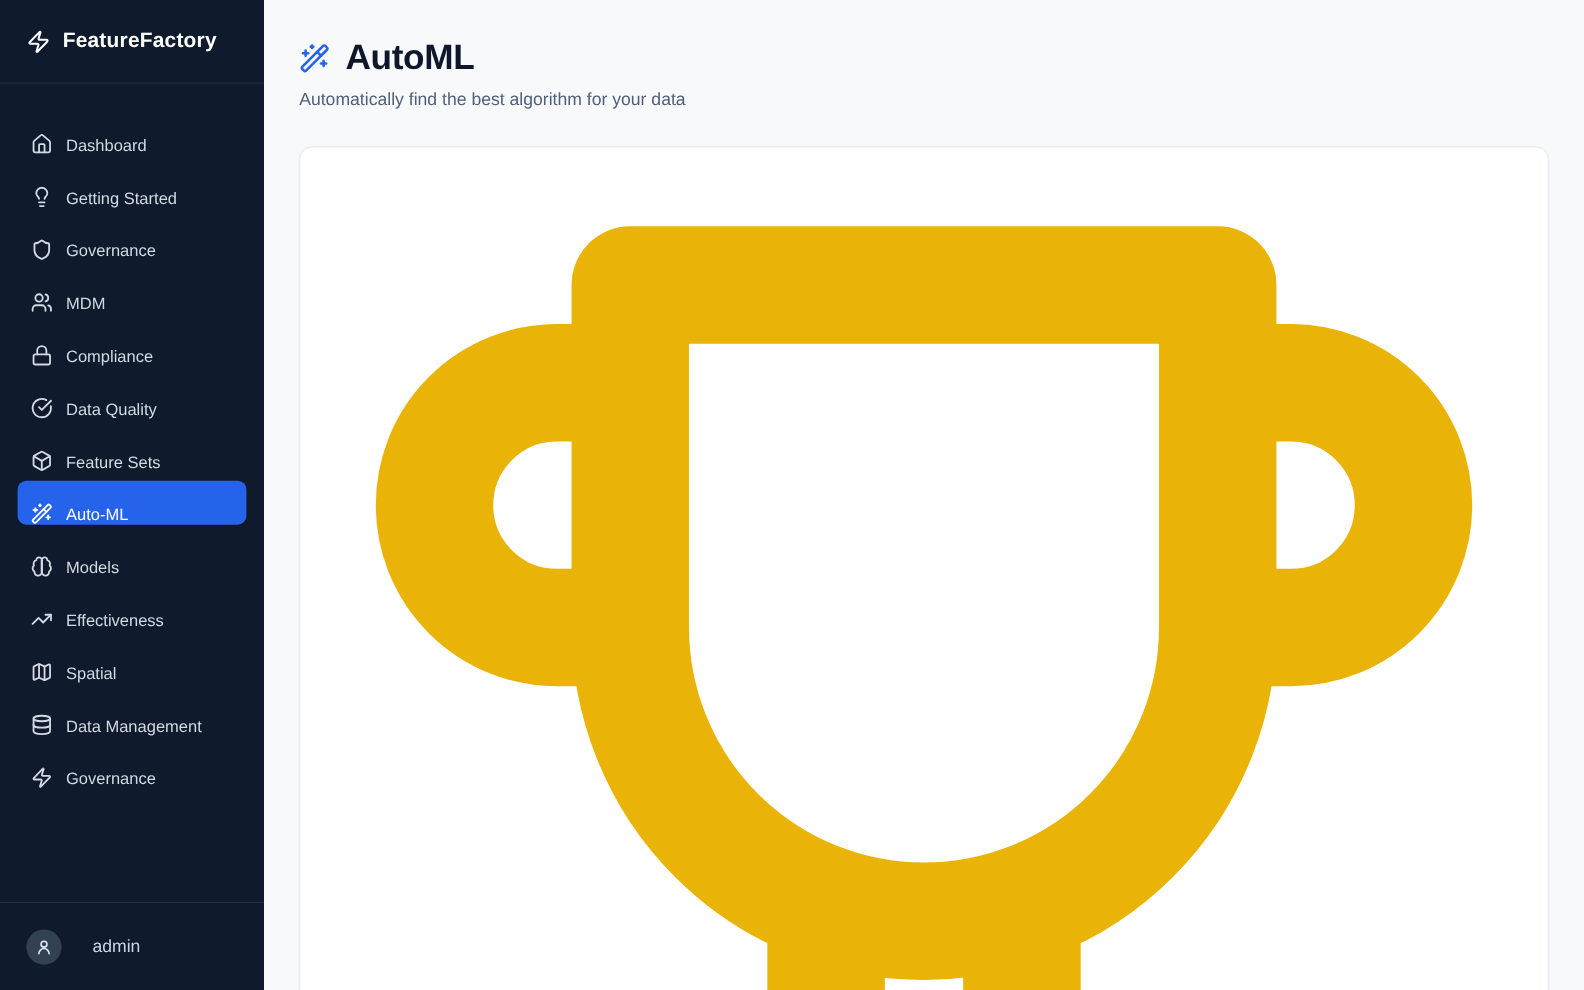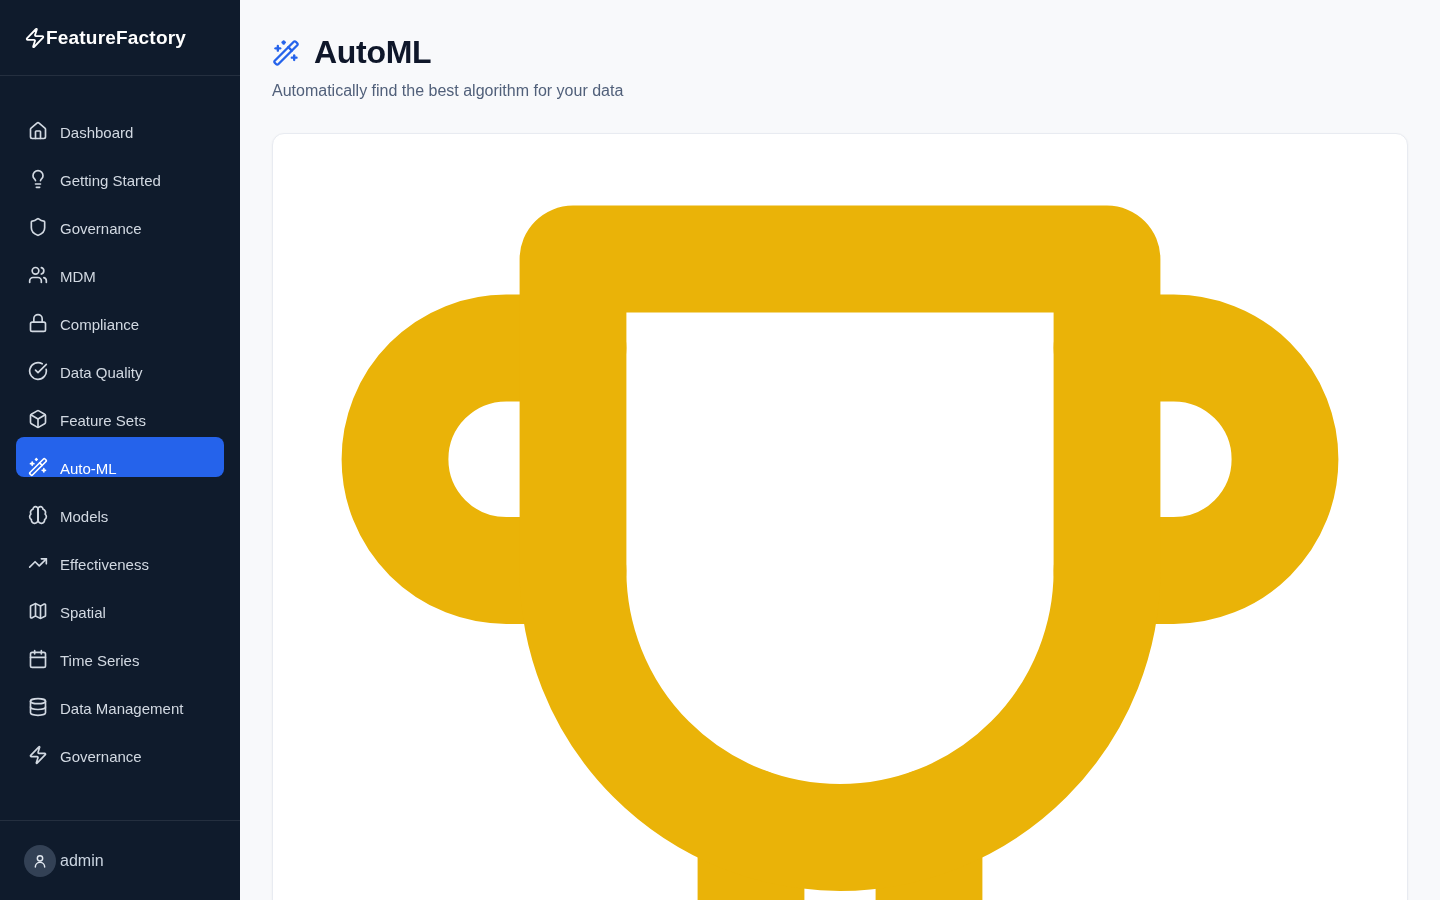--- a/index.html
+++ b/index.html
@@ -10,31 +10,31 @@
   *{box-sizing:border-box;}
   html,body{margin:0;padding:0;}
   body{
     width:1440px;height:900px;overflow:hidden;display:flex;
     background:#f8f9fb;font-family:"Liberation Sans",sans-serif;color:#0f172a;
   }
   svg{display:block;width:100%;height:100%;}
 
   
   .sidebar{width:240px;flex:none;background:var(--sidebar-bg);display:flex;flex-direction:column;}
-  .side-header{height:76px;flex:none;display:flex;align-items:center;padding:16px 24px;
+  .side-header{height:76px;flex:none;display:flex;align-items:center;gap:11px;padding:16px 24px;
     border-bottom:1px solid rgba(255,255,255,.09);}
   .logo-icon{width:22px;height:22px;color:#fff;flex:none;}
   .logo-text{font-size:19px;font-weight:700;color:#fff;letter-spacing:.2px;white-space:nowrap;}
   .side-nav{flex:1;padding-top:25px;overflow:hidden;}
   .nav-item{display:flex;align-items:flex-end;gap:12px;height:40px;margin:0 16px 8px;padding:0 12px;
     border-radius:8px;font-size:15px;color:#d2d9e2;cursor:pointer;}
   .nav-item .nicon{width:20px;height:20px;flex:none;}
   .nav-item.active{background:var(--accent);color:#fff;}
   .side-user{flex:none;height:80px;border-top:1px solid rgba(255,255,255,.09);
-    display:flex;align-items:center;gap:4px;padding:0 24px;cursor:pointer;}
+    display:flex;align-items:center;gap:28px;padding:0 24px;cursor:pointer;}
   .avatar{width:32px;height:32px;border-radius:50%;background:#334155;display:flex;
     align-items:center;justify-content:center;flex:none;}
   .avatar .aicon{width:16px;height:16px;color:#e2e8f0;}
   .user-name{font-size:16px;color:#cbd5e1;}
 
   
   .main{flex:1;padding:34px 32px;overflow:hidden;}
   .page-title-row{display:flex;align-items:center;gap:14px;}
   .title-icon{width:28px;height:28px;color:var(--accent);flex:none;}
   .page-title{font-size:32px;font-weight:800;color:#0f172a;margin:0;letter-spacing:-.3px;}
@@ -159,31 +159,20 @@
       </div>
       <div class="nav-item">
         <span class="nicon">
           <svg viewBox="0 0 24 24" fill="none" stroke="currentColor" stroke-linecap="round" stroke-linejoin="round" stroke-width="2">
             <path d="M14.106 5.553a2 2 0 0 0 1.788 0l3.659-1.83A1 1 0 0 1 21 4.619v12.764a1 1 0 0 1-.553.894l-4.553 2.277a2 2 0 0 1-1.788 0l-4.212-2.106a2 2 0 0 0-1.788 0l-3.659 1.83A1 1 0 0 1 3 19.381V6.618a1 1 0 0 1 .553-.894l4.553-2.277a2 2 0 0 1 1.788 0z"></path>
             <path d="M15 5.764v15"></path>
             <path d="M9 3.236v15"></path>
           </svg>
         </span>
         <span class="nav-label">Spatial</span>
-      </div>
-      <div class="nav-item">
-        <span class="nicon">
-          <svg viewBox="0 0 24 24" fill="none" stroke="currentColor" stroke-linecap="round" stroke-linejoin="round" stroke-width="2">
-            <path d="M8 2v4"></path>
-            <path d="M16 2v4"></path>
-            <rect width="18" height="18" x="3" y="4" rx="2"></rect>
-            <path d="M3 10h18"></path>
-          </svg>
-        </span>
-        <span class="nav-label">Time Series</span>
       </div>
       <div class="nav-item">
         <span class="nicon">
           <svg viewBox="0 0 24 24" fill="none" stroke="currentColor" stroke-linecap="round" stroke-linejoin="round" stroke-width="2">
             <ellipse cx="12" cy="5" rx="9" ry="3"></ellipse>
             <path d="M3 5V19A9 3 0 0 0 21 19V5"></path>
             <path d="M3 12A9 3 0 0 0 21 12"></path>
           </svg>
         </span>
         <span class="nav-label">Data Management</span>

